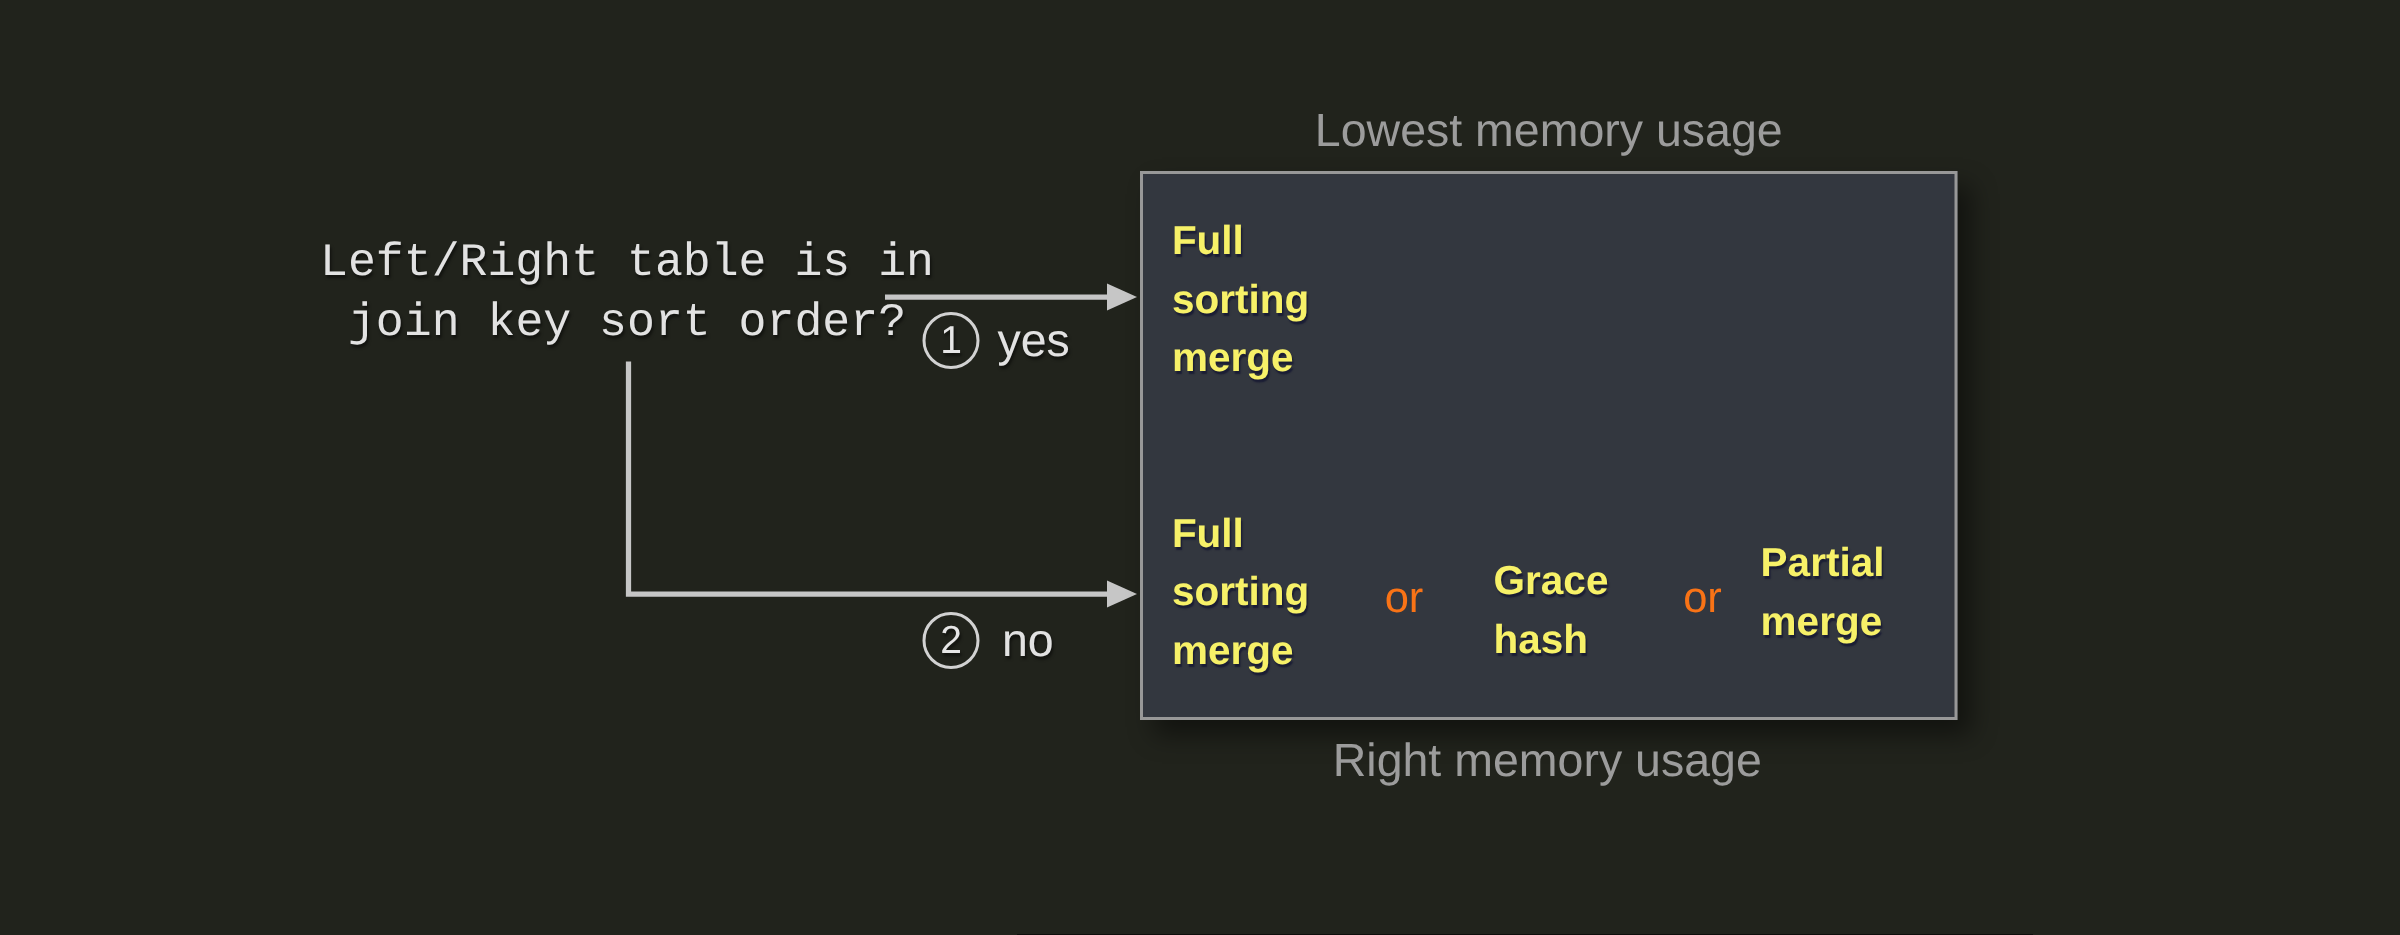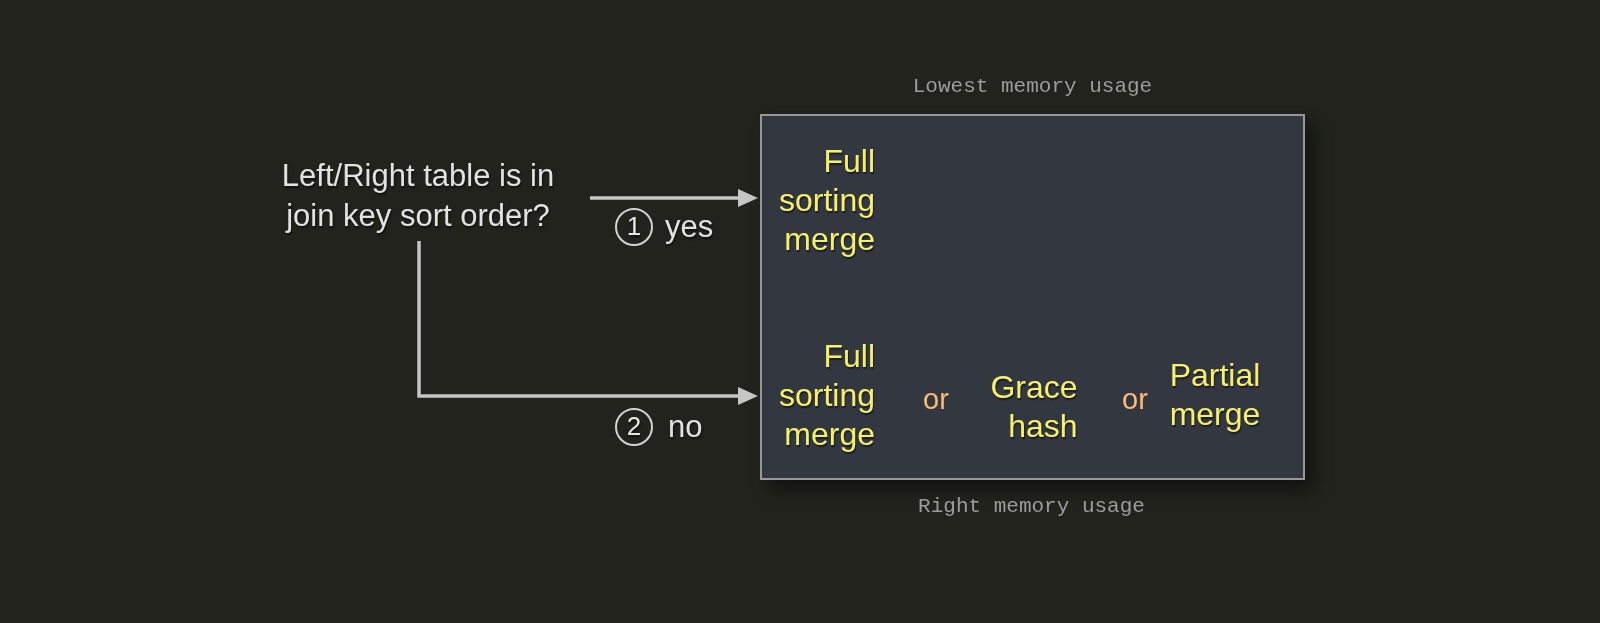--- a/index.html
+++ b/index.html
@@ -18,54 +18,55 @@
     font-family:"Liberation Sans", sans-serif;
   }
   .connectors{position:absolute;left:0;top:0;width:1600px;height:623px;}
   .connectors .line{fill:none;stroke:var(--connector);stroke-width:3.5;}
   .connectors .head{fill:var(--connector);stroke:none;}
   .question{
     position:absolute;left:178px;top:156px;width:480px;
     text-align:center;font-size:31px;line-height:40px;
     color:var(--label-text);white-space:pre-line;
     text-shadow:1px 2px 2px rgba(0,0,0,.5);
+    font-family:Liberation Mono, monospace;
   }
   .branch{
     position:absolute;display:flex;align-items:center;
     color:var(--label-text);font-size:31px;line-height:38px;
     text-shadow:1px 2px 2px rgba(0,0,0,.5);
   }
   .circ{
     box-sizing:border-box;width:38px;height:38px;flex:0 0 38px;
     border:2.5px solid #d2d2d2;border-radius:50%;
     display:flex;align-items:center;justify-content:center;
     font-size:26px;line-height:1;color:#e6e6e6;padding-bottom:2px;
   }
   .caption{
     position:absolute;width:545px;text-align:center;
-    font-size:21px;line-height:38px;color:var(--caption-text);font-family:Liberation Mono, monospace;
+    font-size:31px;line-height:38px;color:var(--caption-text);
   }
   .caption.top{left:760px;top:68px;}
   .caption.bottom{left:759px;top:488px;}
   .box{
     position:absolute;left:760px;top:114px;width:541px;height:362px;
     background:var(--box-fill);
     border:2px solid var(--box-border);
     box-shadow:9px 10px 16px rgba(0,0,0,.45);
   }
   .algo{
     position:absolute;transform:translate(-50%,-50%);
-    text-align:right;white-space:pre-line;
-    color:var(--algorithm-text);font-weight:normal;
-    font-size:32px;line-height:39px;
+    text-align:left;white-space:pre-line;
+    color:var(--algorithm-text);font-weight:bold;
+    font-size:27px;line-height:39px;
     text-shadow:1px 2px 1px rgba(10,12,45,.6);
   }
   .or{
     position:absolute;transform:translate(-50%,-50%);
-    color:#fdba74;font-size:29px;line-height:34px;
+    color:#f97316;font-size:29px;line-height:34px;
   }
 </style>
 </head>
 <body>
 
 <div class="canvas">
 
   <svg class="connectors" viewBox="0 0 1600 623" xmlns="http://www.w3.org/2000/svg" aria-hidden="true">
     <path class="line" d="M590 198 H740"></path>
     <polygon class="head" points="738,189 758,198 738,207"></polygon>

